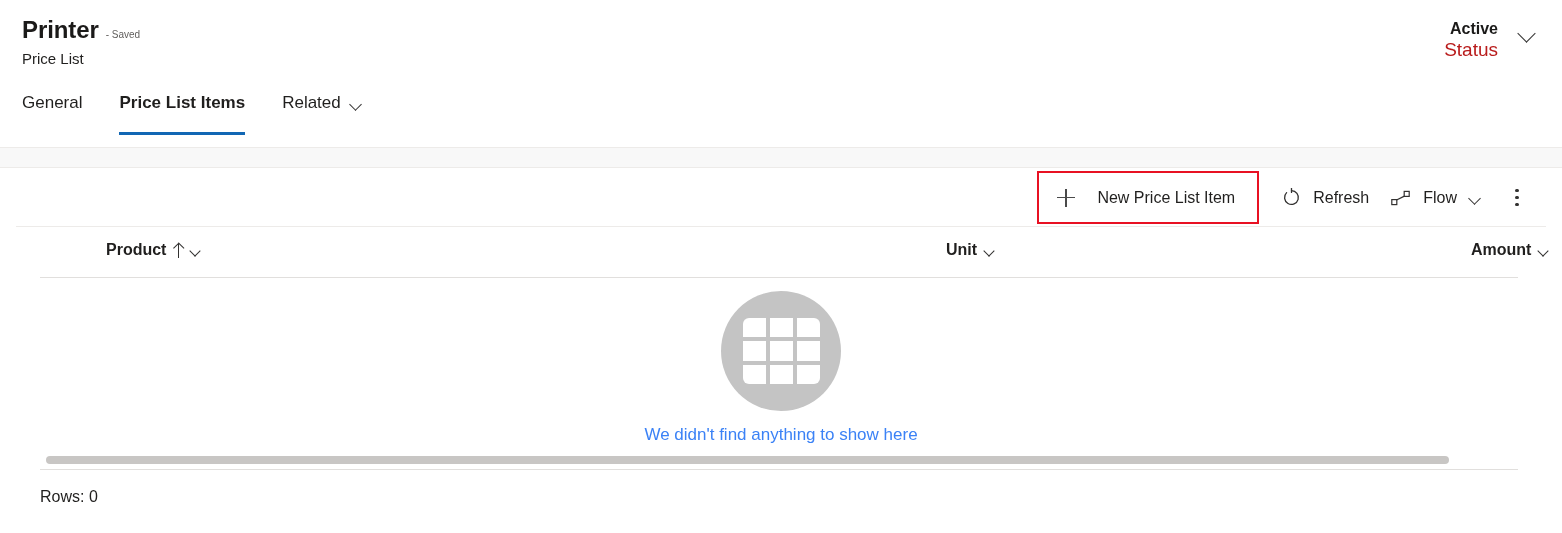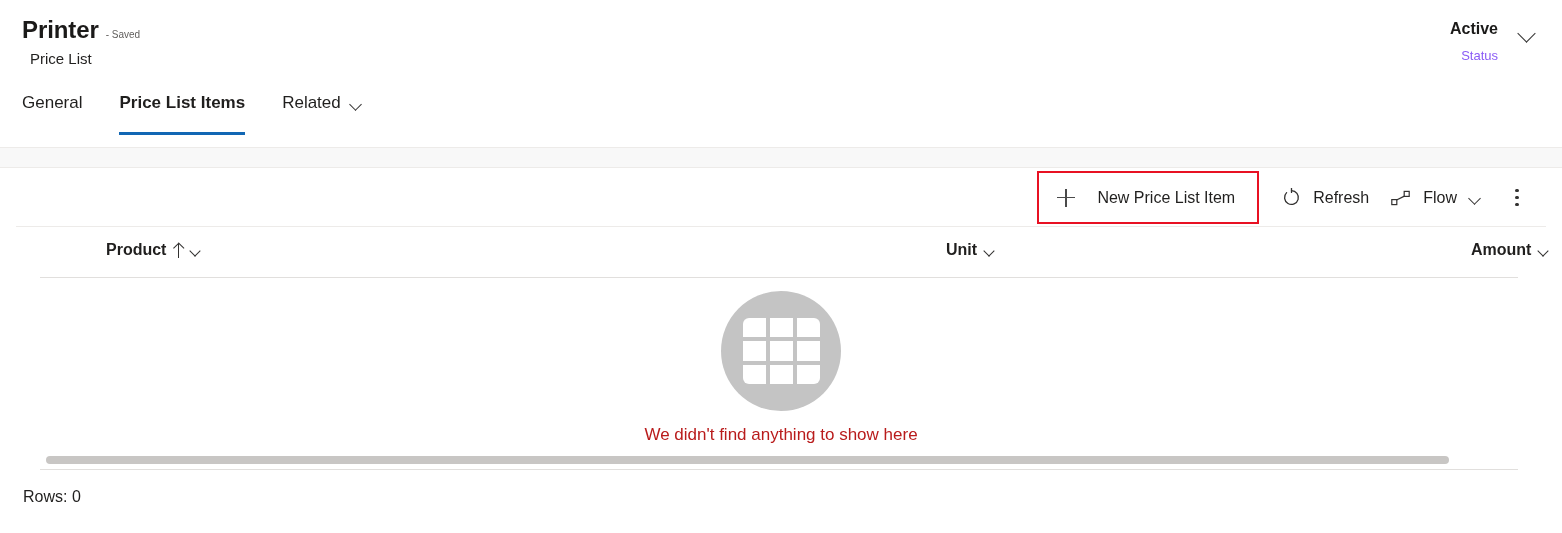--- a/index.html
+++ b/index.html
@@ -47,21 +47,20 @@
     font-size: 10px;
     font-weight: normal;
     color: #605e5c;
     line-height: 22px;
   }
   #record-subtitle {
     margin-top: 6px;
     font-size: 15px;
     color: #201f1e;
     line-height: 18px;
-    margin-left: 8px;
   }
 
   
   #status-block {
     position: absolute;
     right: 24px;
     top: 18px;
     display: flex;
     align-items: flex-start;
     gap: 18px;
@@ -69,24 +68,24 @@
   #status-values {
     text-align: right;
   }
   #status-value {
     font-size: 16px;
     font-weight: bold;
     color: #1b1a19;
     line-height: 21px;
   }
   #status-label {
-    font-size: 13px;
-    color: #8b5cf6;
+    font-size: 19px;
+    color: #b91c1c;
     line-height: 18px;
-    margin-top: 8px;
+    margin-top: 2px;
   }
   .chev {
     display: inline-block;
     width: 14px;
     height: 8px;
     position: relative;
   }
   .chev::before {
     content: "";
     position: absolute;
@@ -373,21 +372,21 @@
   #empty-state-grid-icon span {
     background: #ffffff;
   }
   #empty-state-grid-icon span:nth-child(1) { border-top-left-radius: 6px; }
   #empty-state-grid-icon span:nth-child(3) { border-top-right-radius: 6px; }
   #empty-state-grid-icon span:nth-child(7) { border-bottom-left-radius: 6px; }
   #empty-state-grid-icon span:nth-child(9) { border-bottom-right-radius: 6px; }
   #empty-state-message {
     margin-top: 13px;
     font-size: 17px;
-    color: #b91c1c;
+    color: #3b82f6;
     line-height: 22px;
   }
 
   
   #grid-scrollbar-track {
     position: absolute;
     left: 40px;
     top: 228px;
     width: 1478px;
     height: 10px;
@@ -405,21 +404,21 @@
   #grid-footer-rule {
     position: absolute;
     left: 40px;
     top: 242px;
     width: 1478px;
     height: 1px;
     background: #e1dfdd;
   }
   #row-count {
     position: absolute;
-    left: 23px;
+    left: 40px;
     top: 259px;
     font-size: 16px;
     color: #201f1e;
     line-height: 22px;
   }
 </style>
 </head>
 <body>
 
 <div id="record-header">

